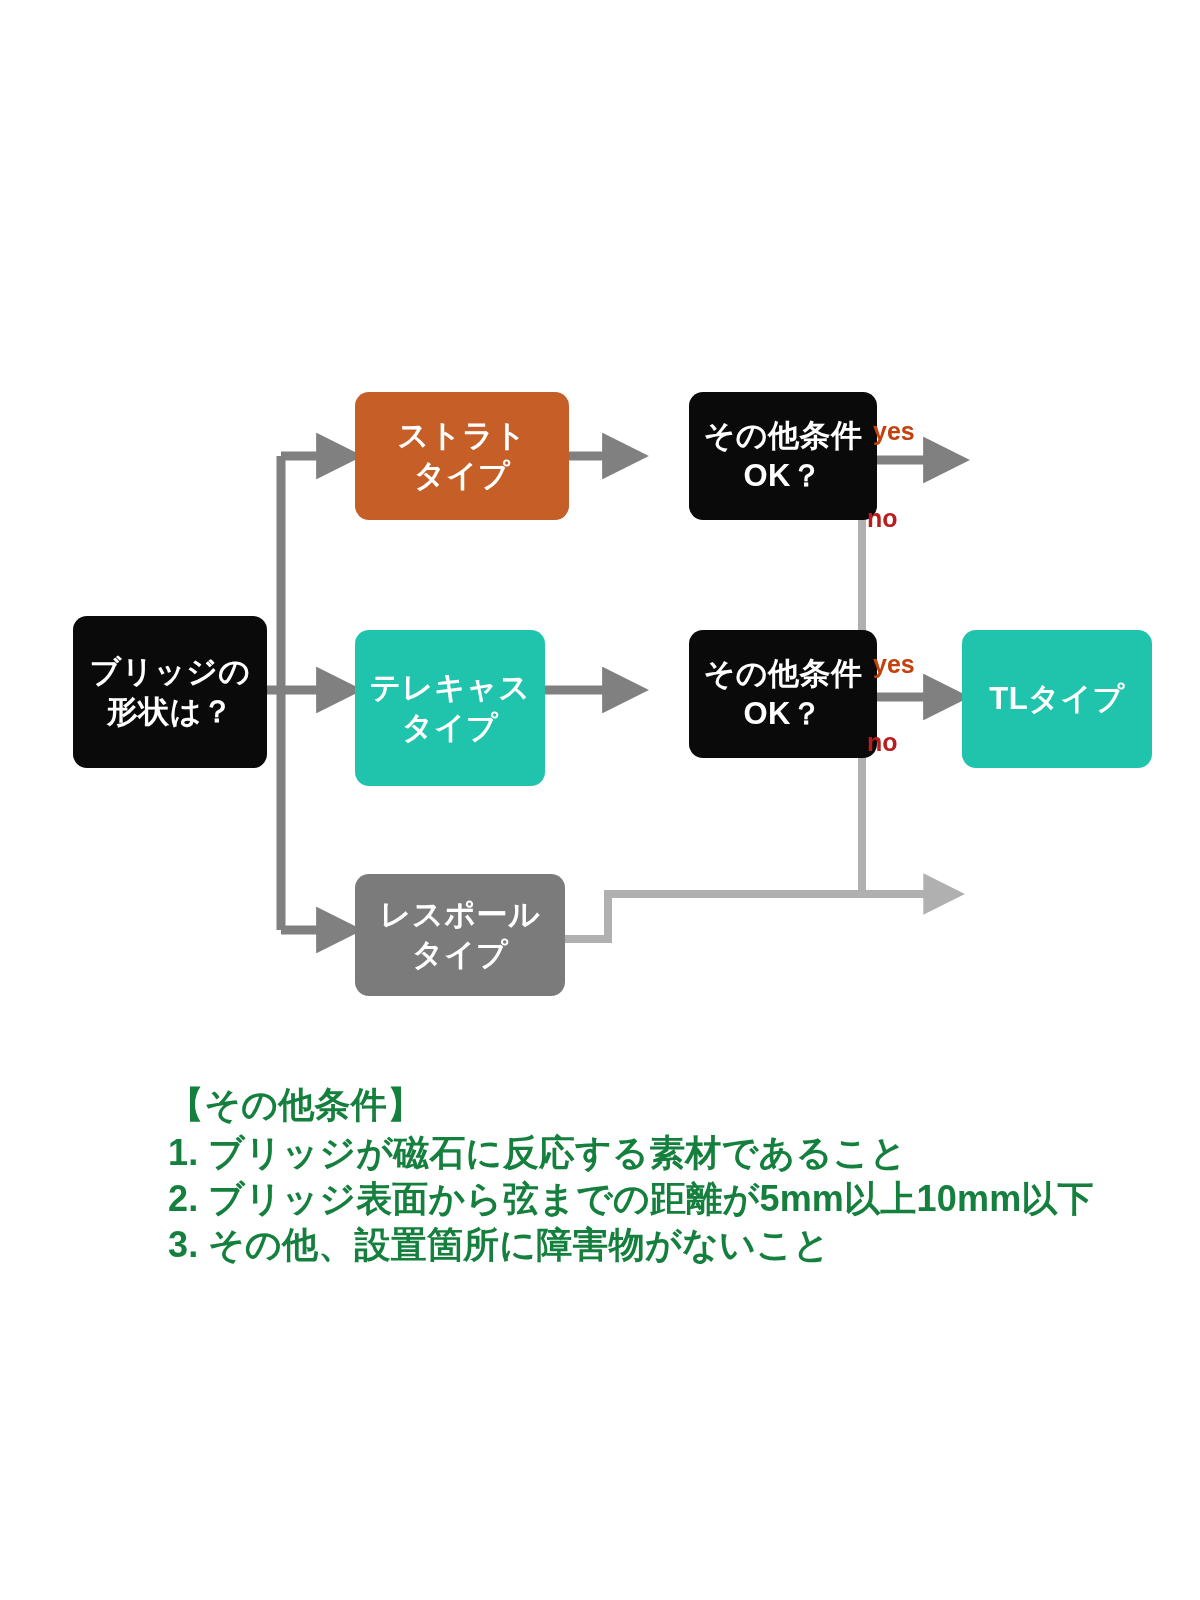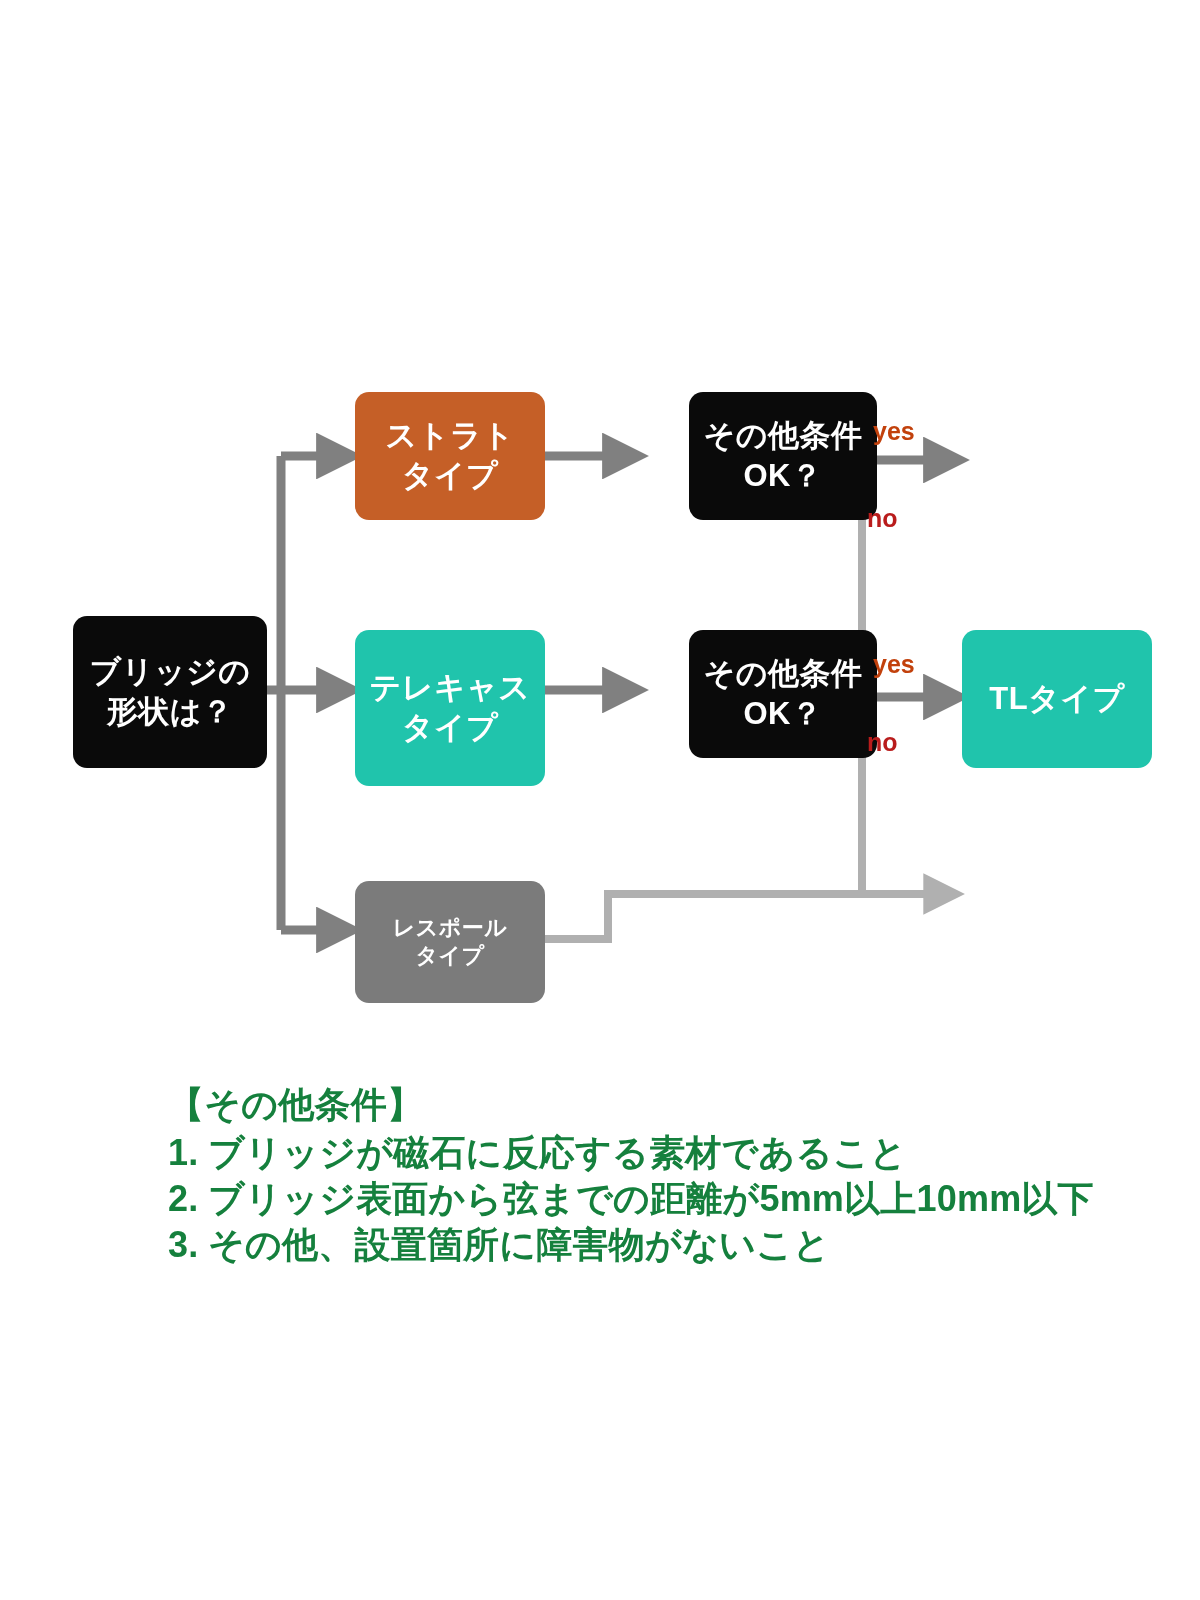--- a/index.html
+++ b/index.html
@@ -50,23 +50,23 @@
   }
   .node .line { display: block; }
 
   .node.black  { background: #0a0a0a; margin-left: 48px; }
   .node.orange { background: #c55f27; }
   .node.teal   { background: #20c4ac; }
   .node.gray   { background: #7b7b7b; }
 
   
   #node-start      { left: 25px;  top: 616px; width: 194px; height: 152px; font-size: 31px; }
-  #node-strat      { left: 355px; top: 392px; width: 190px; height: 128px; font-size: 31px; }
+  #node-strat      { left: 355px; top: 392px; width: 214px; height: 128px; font-size: 31px; }
   #node-tele       { left: 355px; top: 630px; width: 190px; height: 156px; font-size: 31px; }
-  #node-lespaul    { left: 355px; top: 874px; width: 190px; height: 122px; font-size: 22px; margin-top: 7px; }
+  #node-lespaul    { left: 355px; top: 874px; width: 210px; height: 122px; font-size: 31px; }
   #node-cond-st    { left: 641px; top: 392px; width: 188px; height: 128px; font-size: 31px; }
   #node-cond-tl    { left: 641px; top: 630px; width: 188px; height: 128px; font-size: 31px; }
   #node-st-type    { left: 962px; top: 392px; width: 178px; height: 130px; font-size: 31px; }
   #node-tl-type    { left: 962px; top: 630px; width: 190px; height: 138px; font-size: 31px; }
   #node-none       { left: 962px; top: 822px; width: 178px; height: 146px; font-size: 30px; }
 
   
   .edge-label {
     position: absolute;
     font-size: 25px;

